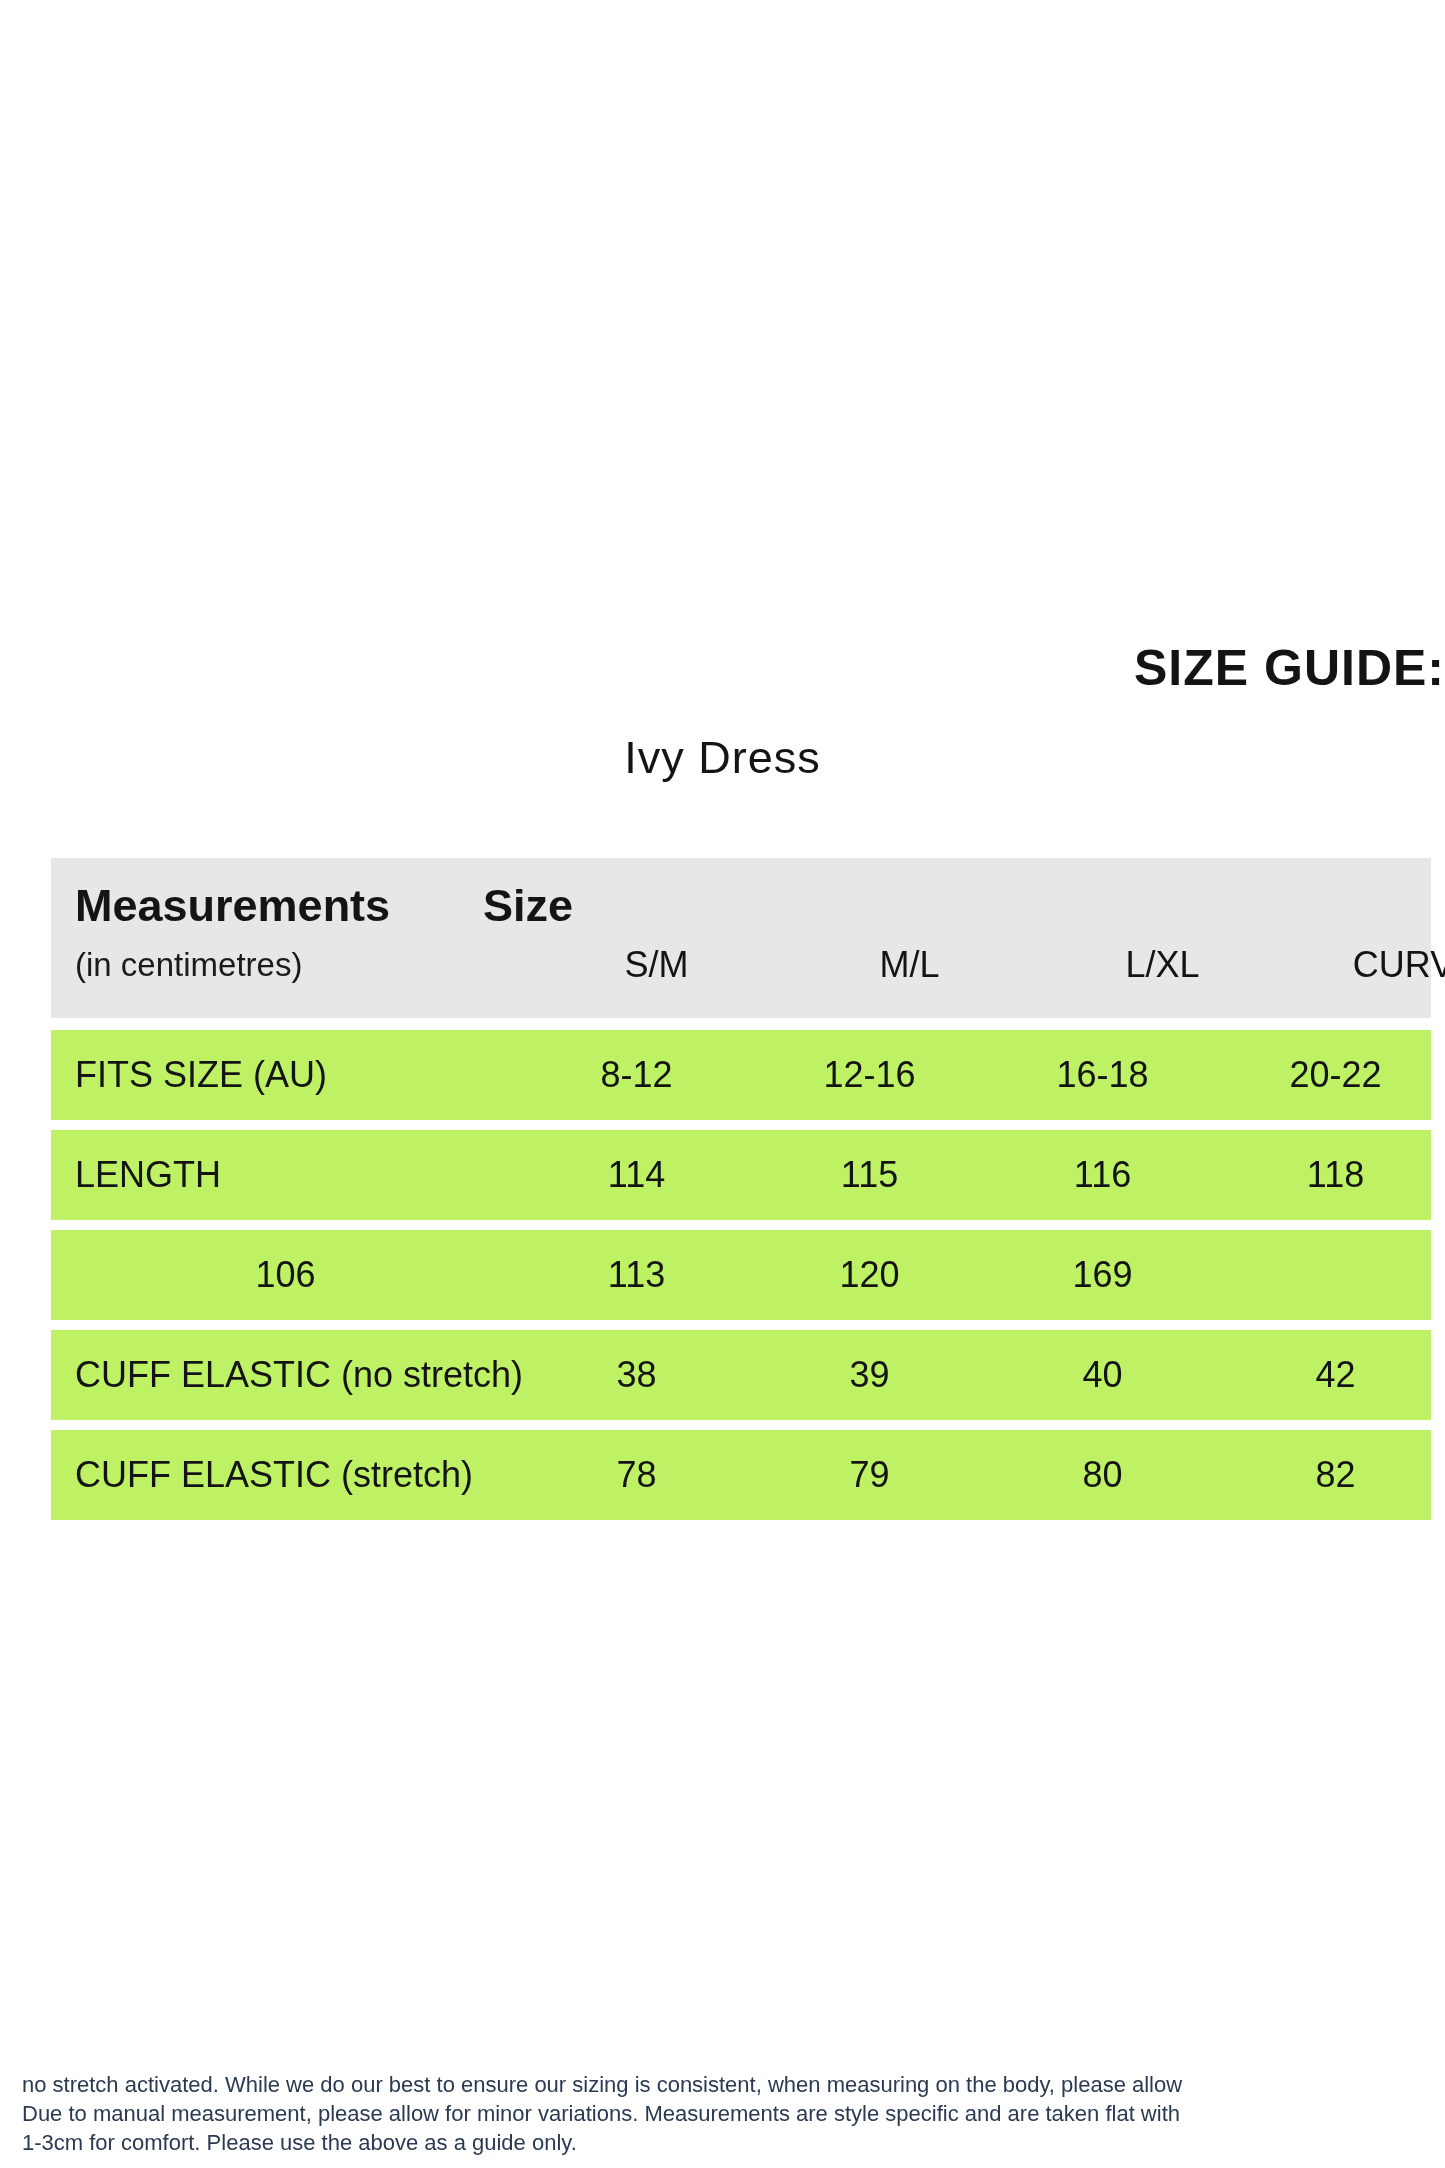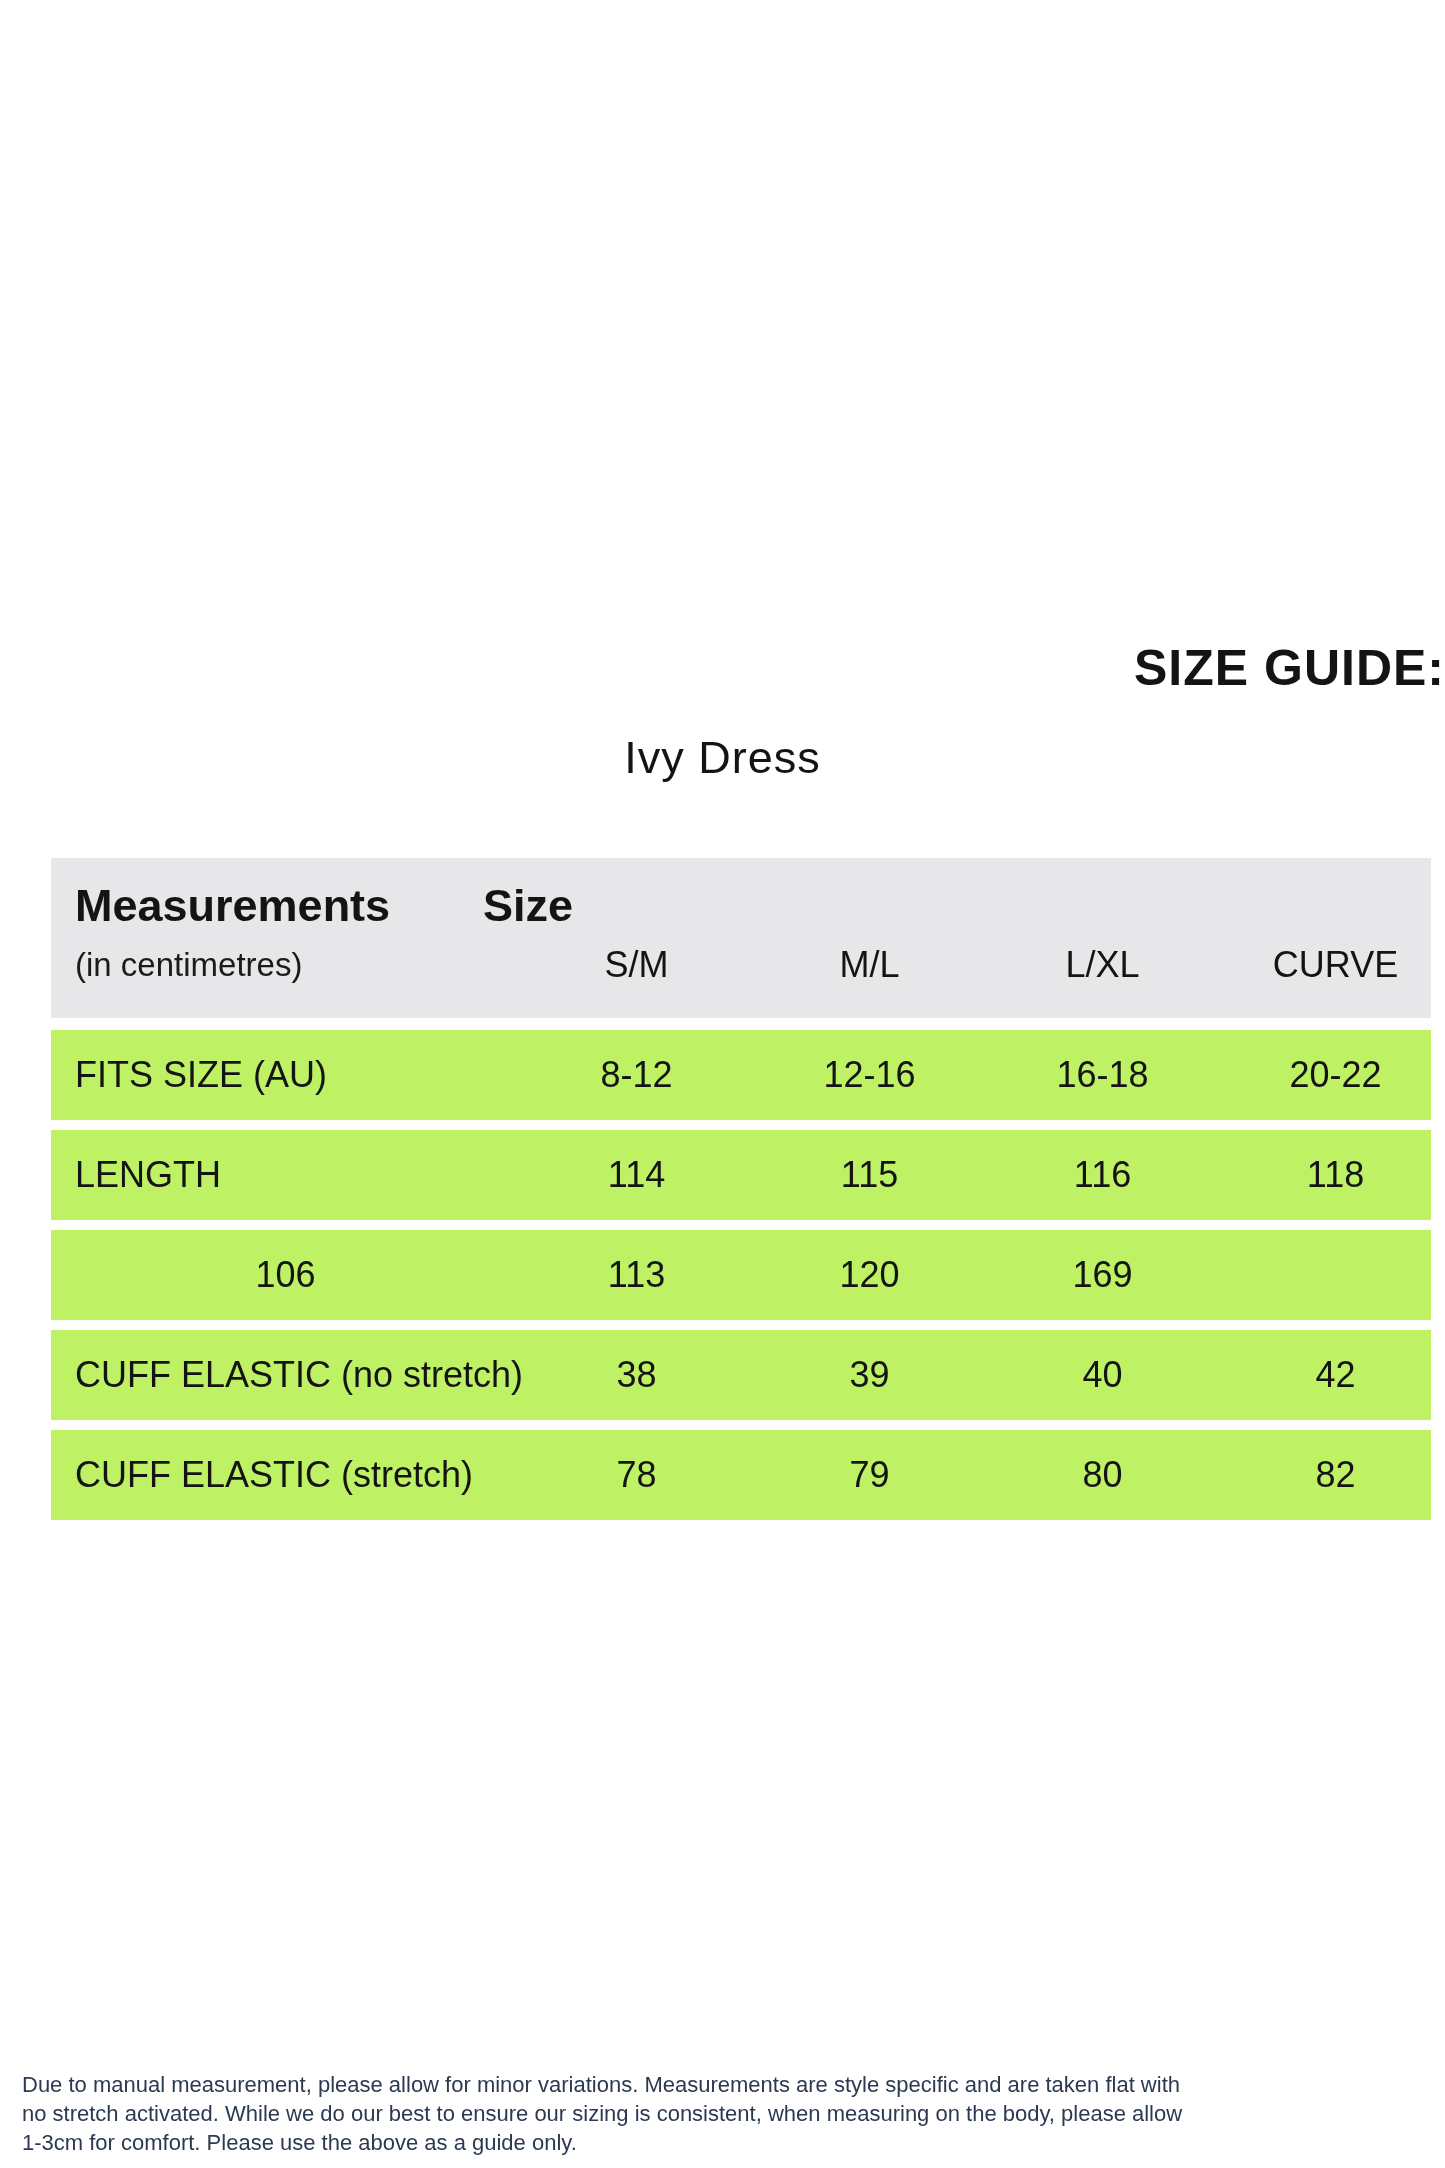--- a/index.html
+++ b/index.html
@@ -64,21 +64,21 @@
   .h-size-group {
     font-size: 45px;
     font-weight: 700;
     color: #141414;
   }
   .grid-line {
     display: grid;
     grid-template-columns: 469px 233px 233px 233px 233px;
     align-items: center;
   }
-  .thead-line2 { margin-top: 14px; }
+  .thead-line2 { margin-top: 14px; gap: 20px; }
   .h-unit {
     padding-left: 24px;
     font-size: 33px;
     font-weight: 400;
     color: #1b1b1b;
   }
   .col-header {
     text-align: center;
     font-size: 36px;
     font-weight: 400;
@@ -171,16 +171,16 @@
     <div class="row-label">CUFF ELASTIC (stretch)</div>
     <div class="cell-value">78</div>
     <div class="cell-value">79</div>
     <div class="cell-value">80</div>
     <div class="cell-value">82</div>
   </div>
 
 </div>
 
 <div class="footer-note">
+  <div>no stretch activated. While we do our best to ensure our sizing is consistent, when measuring on the body, please allow</div>
   <div>Due to manual measurement, please allow for minor variations. Measurements are style specific and are taken flat with</div>
-  <div>no stretch activated. While we do our best to ensure our sizing is consistent, when measuring on the body, please allow</div>
   <div>1-3cm for comfort. Please use the above as a guide only.</div>
 </div>
 
 </body></html>

